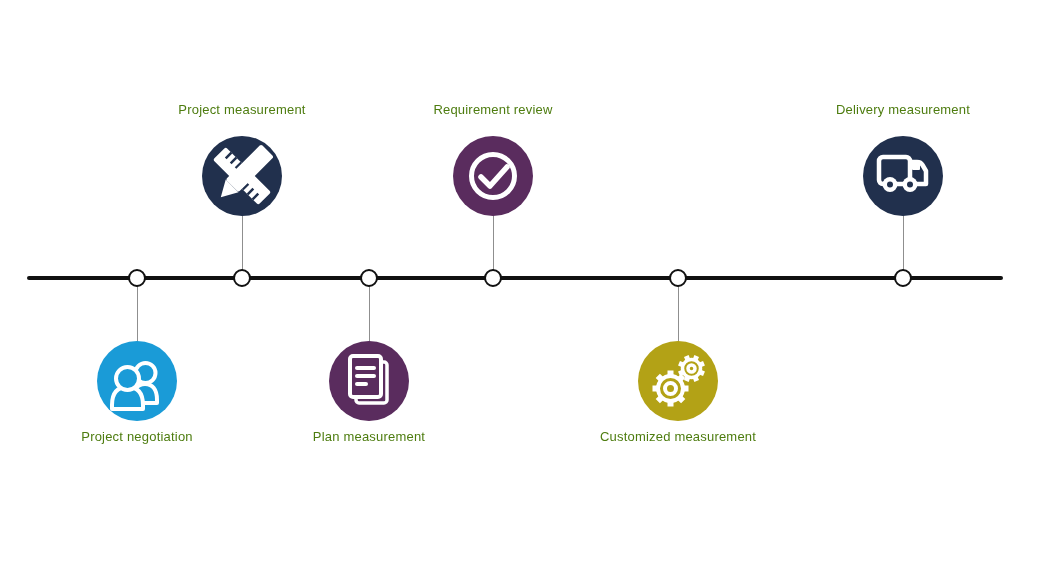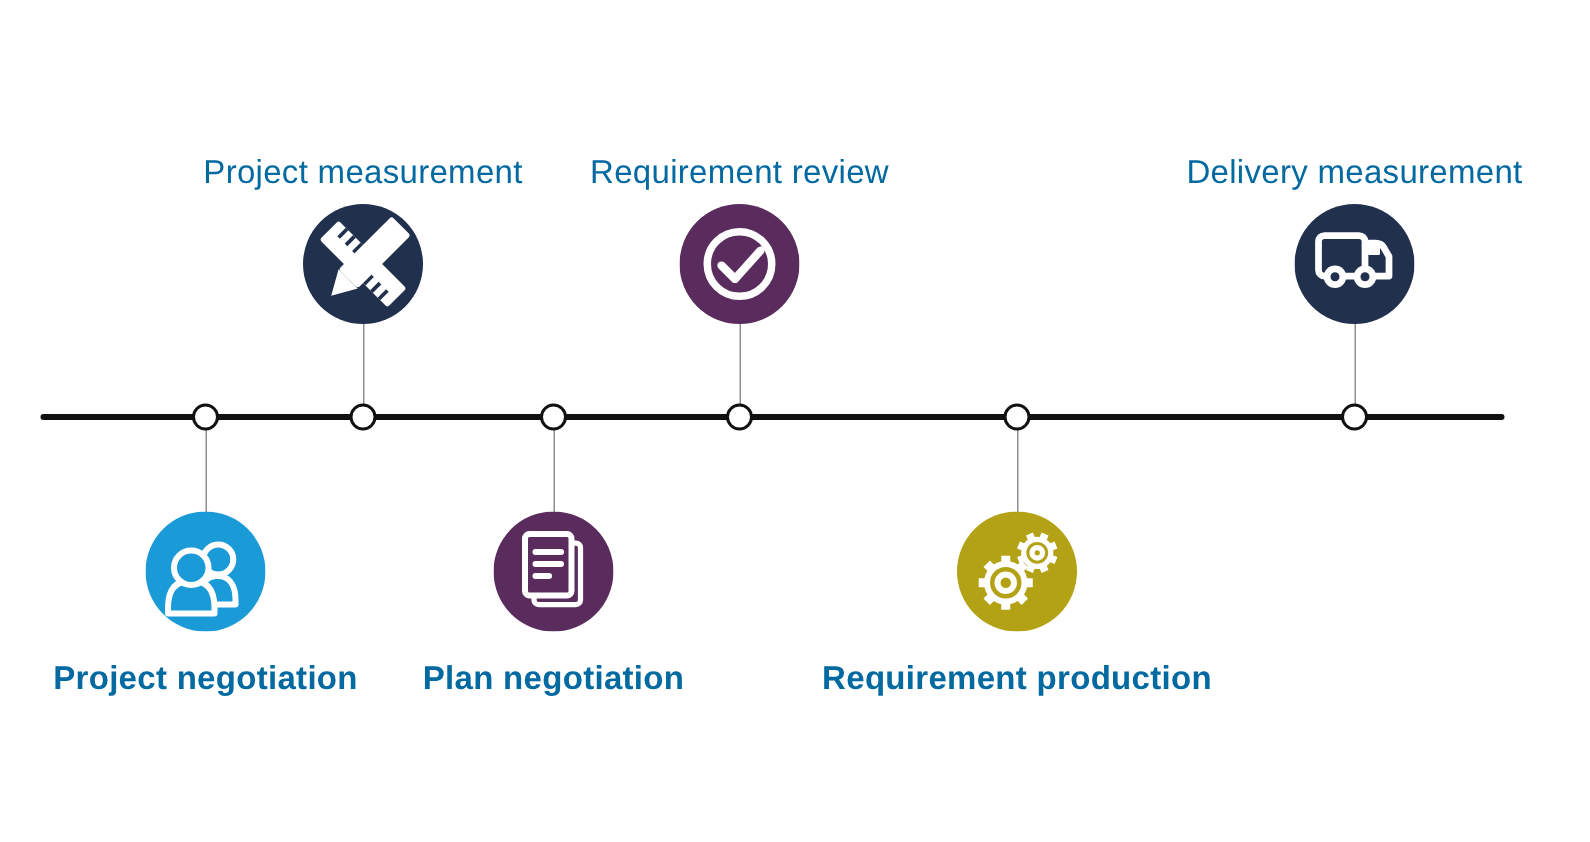--- a/index.html
+++ b/index.html
@@ -7,24 +7,24 @@
     position:relative;width:1060px;height:561px;background:#ffffff;
     overflow:hidden;font-family:"Liberation Sans",sans-serif;
   }
   .baseline{
     position:absolute;left:27px;top:276px;width:976px;height:4px;
     background:#111111;border-radius:2px;z-index:1;
   }
   .milestone{position:absolute;top:0;height:100%;width:0;}
   .milestone .label{
     position:absolute;left:0;transform:translateX(-50%);
-    white-space:nowrap;font-size:22px;color:#0369a1;letter-spacing:.2px;z-index:4;
+    white-space:nowrap;font-size:13px;color:#4d7c0f;letter-spacing:.2px;z-index:4;
   }
   .milestone.above .label{top:102px;}
-  .milestone.below .label{top:439px;font-weight:bold;}
+  .milestone.below .label{top:429px;}
   .milestone .connector{
     position:absolute;left:-0.5px;width:1px;background:#8f8f8f;z-index:0;
   }
   .milestone.above .connector{top:214px;height:56px;}
   .milestone.below .connector{top:286px;height:56px;}
   .milestone .icon-wrap{
     position:absolute;left:-40px;width:80px;height:80px;z-index:3;
   }
   .milestone.above .icon-wrap{top:136px;}
   .milestone.below .icon-wrap{top:341px;}
@@ -87,21 +87,21 @@
         <circle cx="40" cy="40" r="40" fill="#5a2c5e"></circle>
         <rect x="27" y="21" width="31" height="41" rx="3" stroke="#ffffff" stroke-width="3.5" fill="#5a2c5e"></rect>
         <rect x="21" y="15" width="31" height="41" rx="3" stroke="#ffffff" stroke-width="4" fill="#5a2c5e"></rect>
         <g stroke="#ffffff" stroke-width="4" stroke-linecap="round" fill="none">
           <path d="M28,27 H45"></path>
           <path d="M28,35 H45"></path>
           <path d="M28,43 H37"></path>
         </g>
       </svg>
     </div>
-    <div class="label">Plan negotiation</div>
+    <div class="label">Plan measurement</div>
   </div>
 
   <div class="milestone above" style="left: 493px;">
     <div class="connector"></div>
     <div class="node"></div>
     <div class="icon-wrap">
       <svg width="80" height="80" viewBox="0 0 80 80">
         <circle cx="40" cy="40" r="40" fill="#5a2c5e"></circle>
         <circle cx="40" cy="40" r="21.5" stroke="#ffffff" stroke-width="5" fill="none"></circle>
         <path d="M28,41 L37,50 L54,31" stroke="#ffffff" stroke-width="5.5" stroke-linecap="round" stroke-linejoin="round" fill="none"></path>
@@ -123,21 +123,21 @@
         <circle cx="32.5" cy="47.5" r="12.5" stroke="#ffffff" stroke-width="4" fill="#b3a216"></circle>
         <circle cx="32.5" cy="47.5" r="5.5" stroke="#ffffff" stroke-width="4" fill="none"></circle>
 
         <g stroke="#ffffff" stroke-width="5">
           <path d="M60.9,30.6 L66,32.7 M56.6,34.9 L58.7,40 M50.4,34.9 L48.3,40 M46.1,30.6 L41,32.7 M46.1,24.4 L41,22.3 M50.4,20.1 L48.3,15 M56.6,20.1 L58.7,15 M60.9,24.4 L66,22.3"></path>
         </g>
         <circle cx="53.5" cy="27.5" r="9" stroke="#ffffff" stroke-width="3.5" fill="#b3a216"></circle>
         <circle cx="53.5" cy="27.5" r="3.5" stroke="#ffffff" stroke-width="3.5" fill="none"></circle>
       </svg>
     </div>
-    <div class="label">Requirement production</div>
+    <div class="label">Customized measurement</div>
   </div>
 
   <div class="milestone above" style="left: 903px;">
     <div class="connector"></div>
     <div class="node"></div>
     <div class="icon-wrap">
       <svg width="80" height="80" viewBox="0 0 80 80">
         <circle cx="40" cy="40" r="40" fill="#21304d"></circle>
         <g stroke="#ffffff" stroke-width="4.5" fill="none" stroke-linejoin="round">
           <rect x="16" y="21" width="31" height="27" rx="4"></rect>

